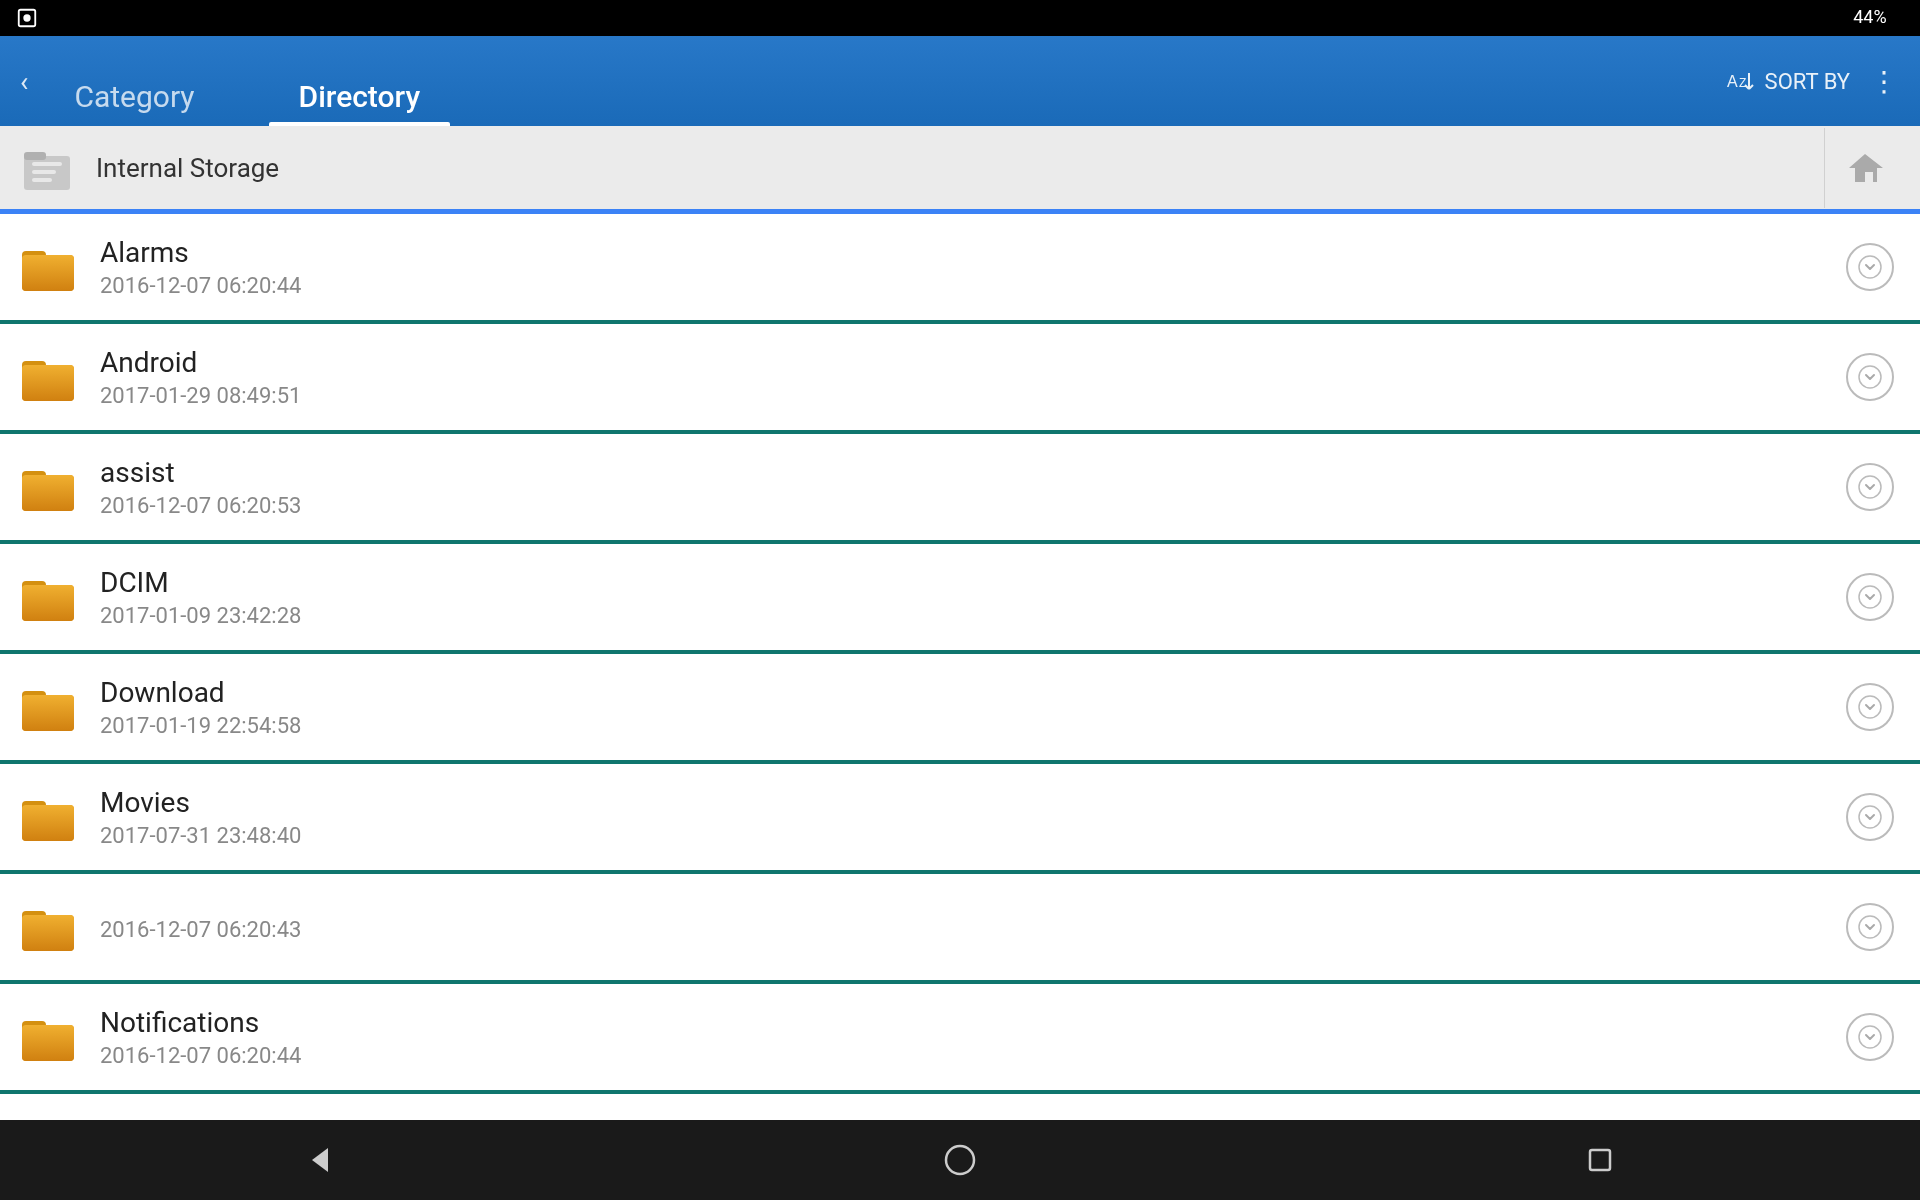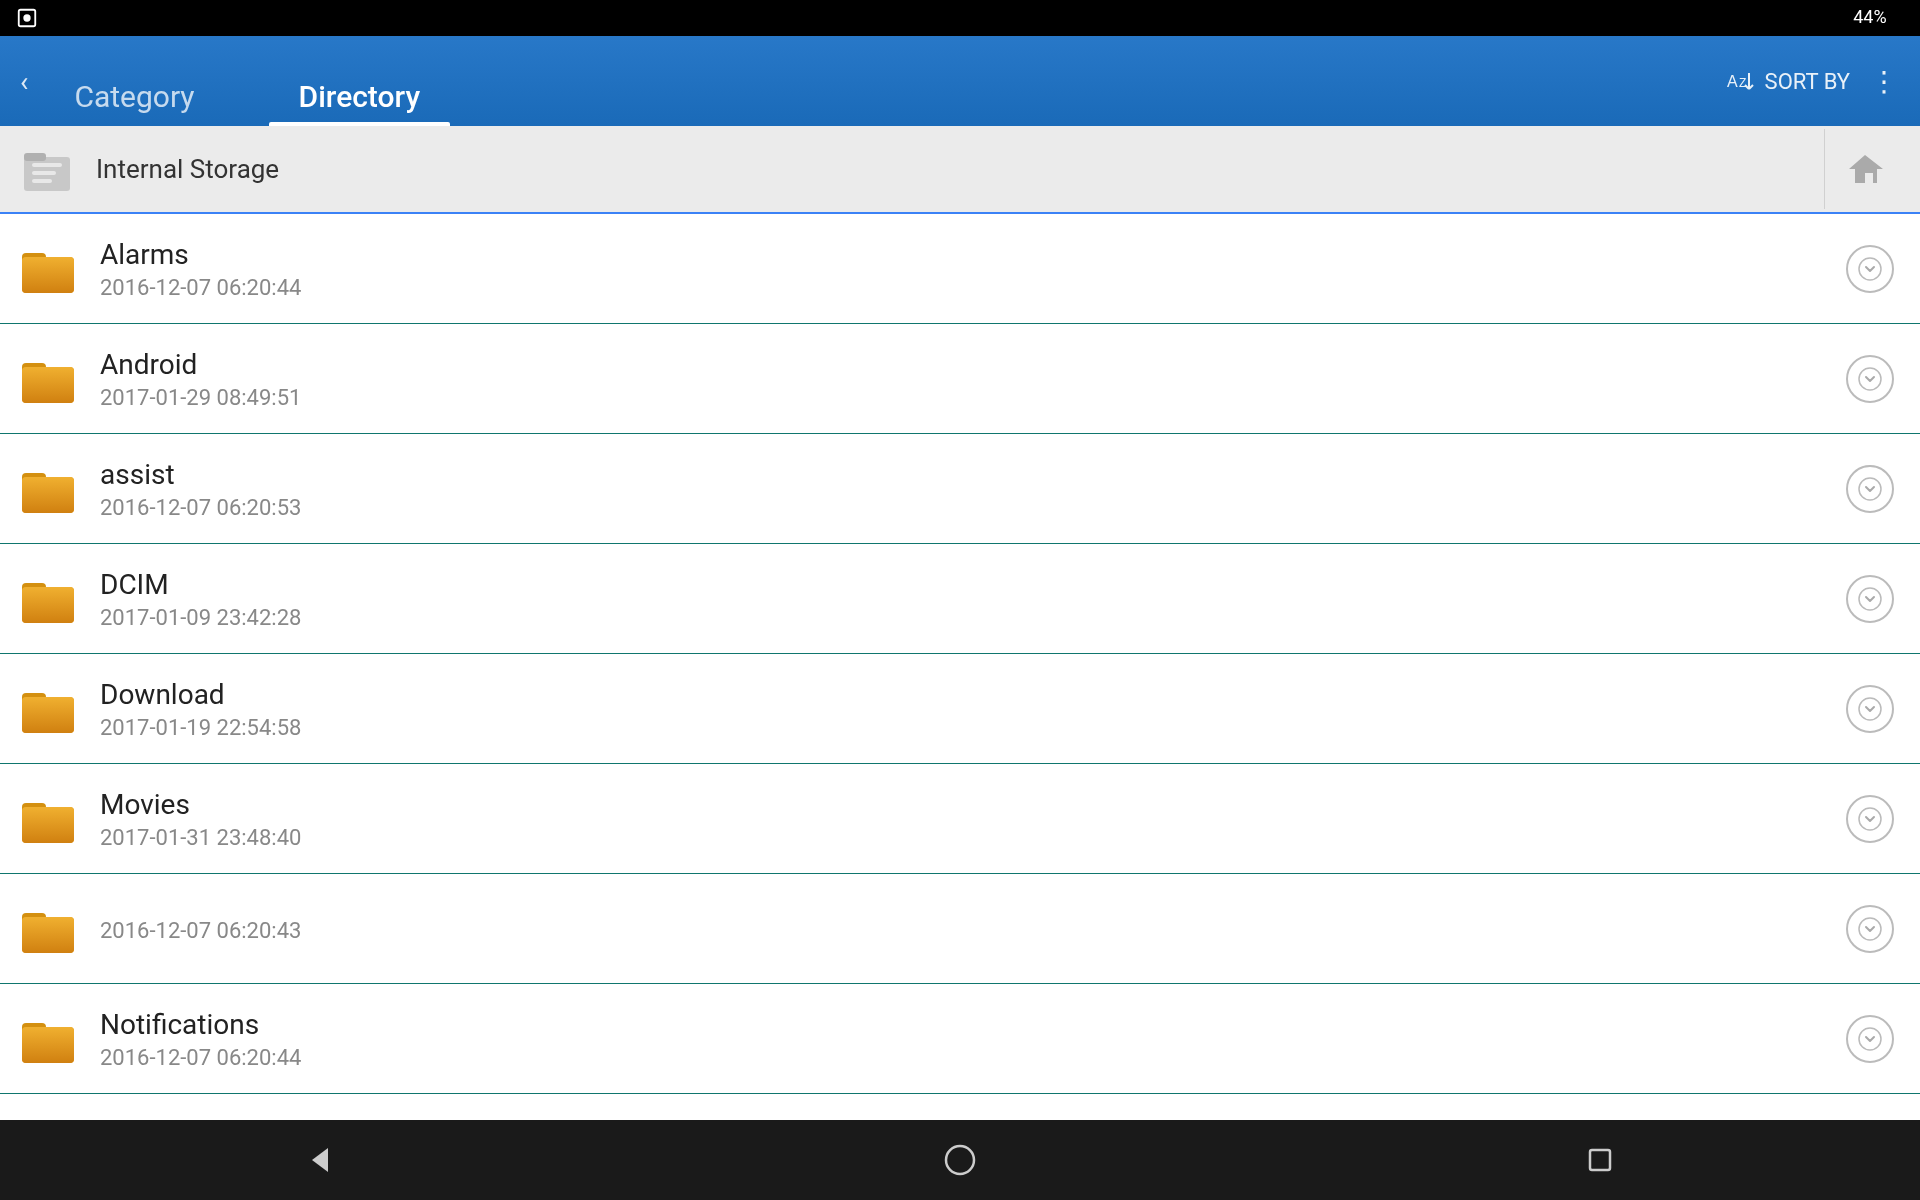--- a/index.html
+++ b/index.html
@@ -118,21 +118,21 @@
       letter-spacing: 2px;
     }
 
     
     .path-bar {
       background: #ebebeb;
       height: 88px;
       display: flex;
       align-items: center;
       padding: 0 16px;
-      border-bottom: 2px solid #3b82f6;
+      border-bottom: 5px solid #3b82f6;
       flex-shrink: 0;
     }
     .path-bar-icon {
       width: 64px;
       height: 64px;
       display: flex;
       align-items: center;
       justify-content: center;
       margin-right: 16px;
     }
@@ -163,21 +163,21 @@
     .file-list {
       flex: 1;
       overflow-y: auto;
       background: #fff;
     }
     .file-item {
       display: flex;
       align-items: center;
       padding: 0 20px;
       height: 110px;
-      border-bottom: 1px solid #0f766e;
+      border-bottom: 4px solid #0f766e;
       cursor: pointer;
       background: #fff;
     }
     .folder-icon {
       width: 56px;
       height: 56px;
       margin-right: 24px;
       flex-shrink: 0;
     }
     .file-info {
@@ -455,21 +455,21 @@
           <defs>
             <linearGradient id="grad5" x1="2" y1="16" x2="2" y2="52" gradientUnits="userSpaceOnUse">
               <stop offset="0%" stop-color="#F0B030"></stop>
               <stop offset="100%" stop-color="#D08010"></stop>
             </linearGradient>
           </defs>
         </svg>
       </div>
       <div class="file-info">
         <span class="file-name">Movies</span>
-        <span class="file-date">2017-01-31 23:48:40</span>
+        <span class="file-date">2017-07-31 23:48:40</span>
       </div>
       <div class="file-action">
         <div class="circle-down-icon">
           <svg width="24" height="24" viewBox="0 0 24 24" fill="none" xmlns="http://www.w3.org/2000/svg">
             <circle cx="12" cy="12" r="11" stroke="#bbb" stroke-width="1.5" fill="none"></circle>
             <polyline points="8,10 12,14 16,10" stroke="#aaa" stroke-width="2" fill="none" stroke-linecap="round" stroke-linejoin="round"></polyline>
           </svg>
         </div>
       </div>
     </div>

